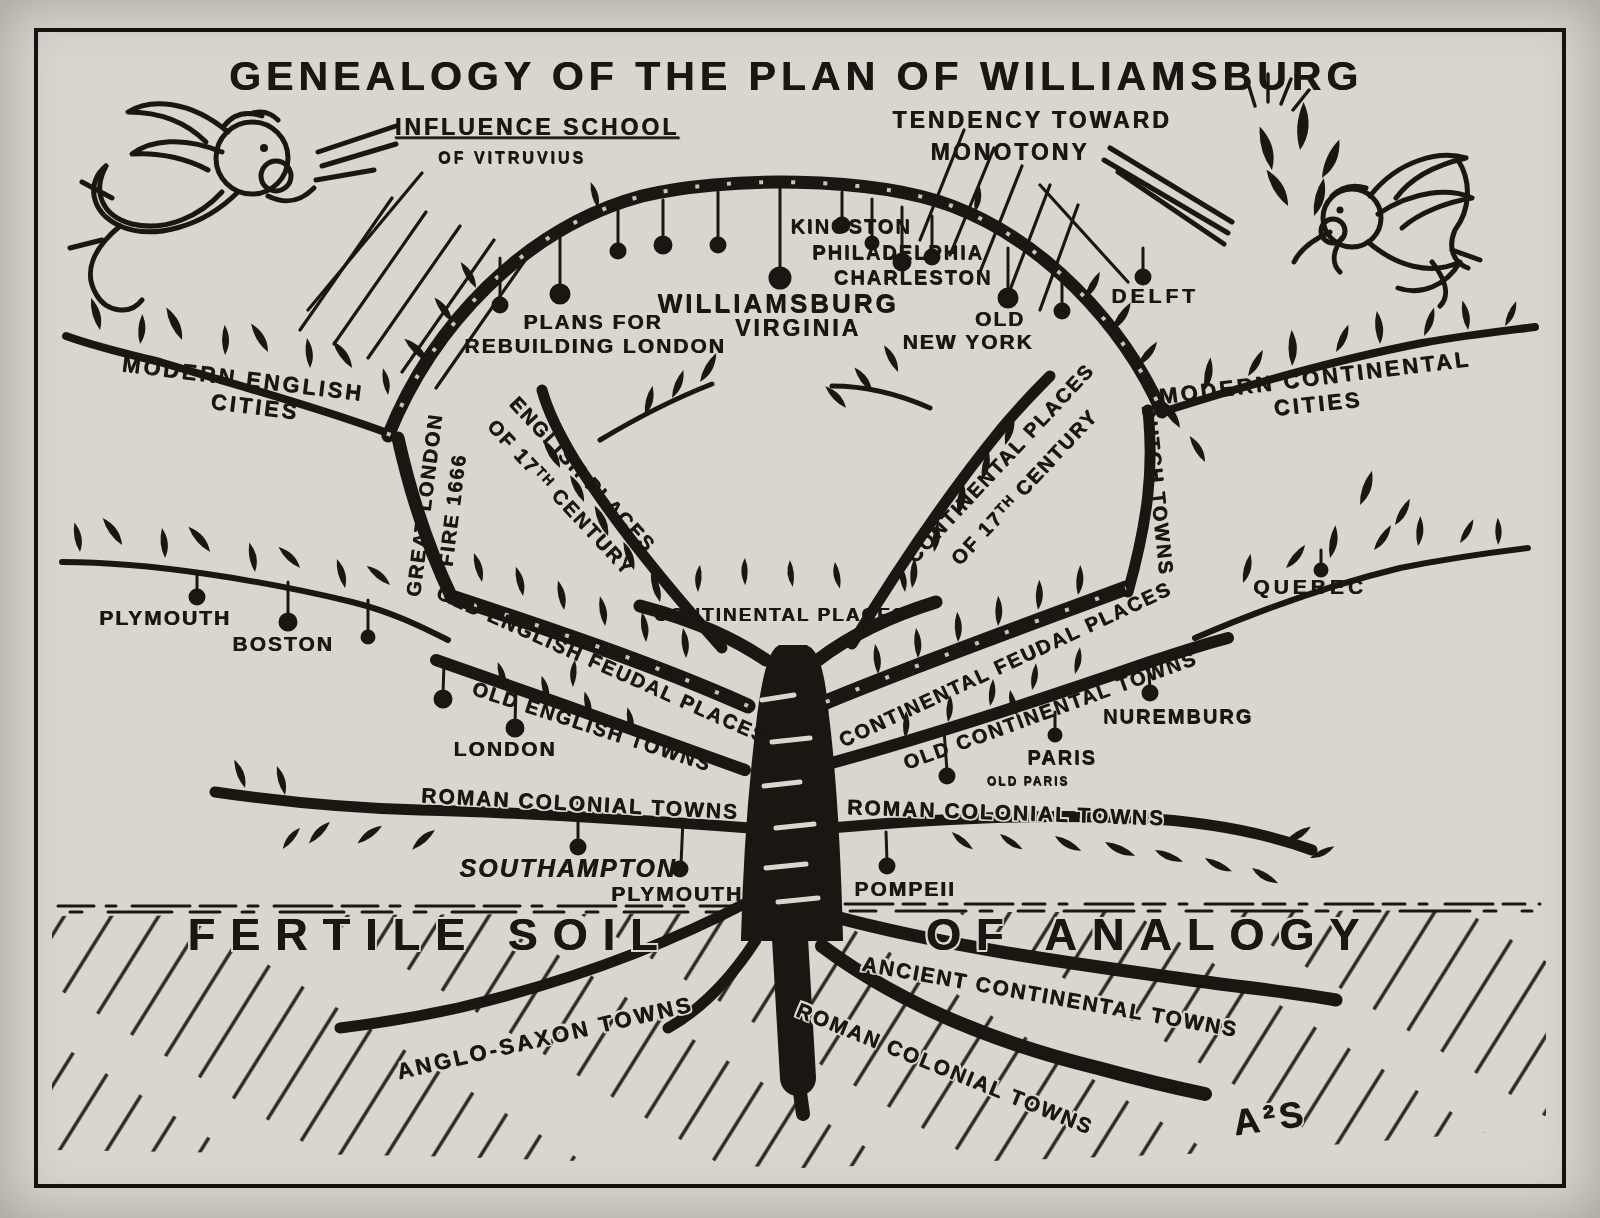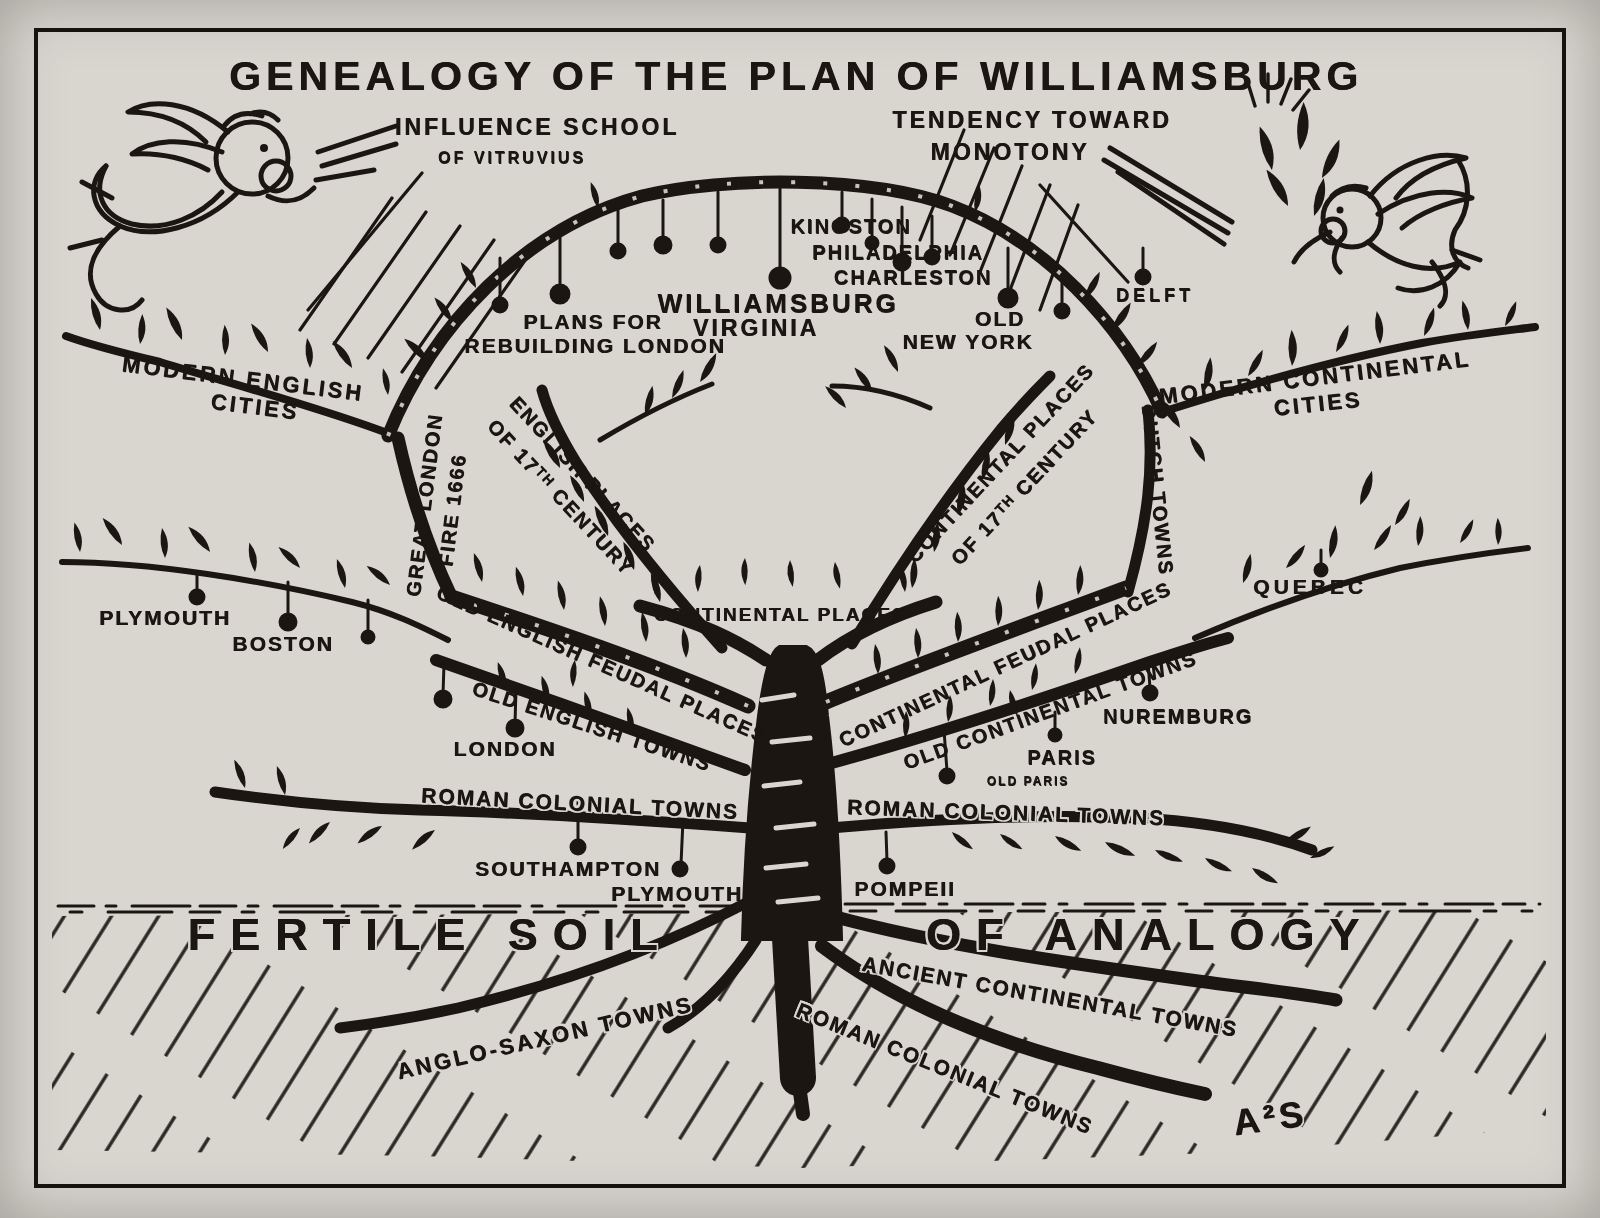--- a/index.html
+++ b/index.html
@@ -298,36 +298,36 @@
     <use href="#lf" transform="translate(745 558) rotate(95) scale(.9)"></use>
     <use href="#lf" transform="translate(790 560) rotate(90) scale(.9)"></use>
     <use href="#lf" transform="translate(835 562) rotate(85) scale(.9)"></use>
     <use href="#lf" transform="translate(655 595) rotate(-85) scale(.9)"></use>
     <use href="#lf" transform="translate(905 592) rotate(-95) scale(.9)"></use>
   </g>
 </svg>
 
 <div class="lbl" style="left:796px;top:76px;font-size:41px;letter-spacing:5px;">GENEALOGY OF THE PLAN OF WILLIAMSBURG</div>
 
-<div class="lbl" style="left:537px;top:127px;font-size:23px;letter-spacing:3px;">INFLUENCE SCHOOL</div>
+<div class="lbl" style="left:537px;top:127px;font-size:23px;letter-spacing:3px;text-decoration:underline;">INFLUENCE SCHOOL</div>
 <div class="lbl" style="left:512px;top:158px;font-size:16px;letter-spacing:3px;">OF VITRUVIUS</div>
 
 <div class="lbl" style="left:1032px;top:120px;font-size:23px;letter-spacing:3px;">TENDENCY TOWARD</div>
 <div class="lbl" style="left:1010px;top:152px;font-size:23px;letter-spacing:3px;">MONOTONY</div>
 
 <div class="lbl" style="left:851px;top:226px;font-size:20px;">KINGSTON</div>
 <div class="lbl" style="left:898px;top:252px;font-size:20px;">PHILADELPHIA</div>
 <div class="lbl" style="left:913px;top:277px;font-size:20px;">CHARLESTON</div>
 <div class="lbl" style="left:778px;top:303px;font-size:26px;letter-spacing:3px;">WILLIAMSBURG</div>
-<div class="lbl" style="left:756px;top:328px;font-size:23px;letter-spacing:3px;">VIRGINIA</div>
+<div class="lbl" style="left:798px;top:328px;font-size:23px;letter-spacing:3px;">VIRGINIA</div>
 <div class="lbl" style="left:593px;top:321px;font-size:21px;">PLANS FOR</div>
 <div class="lbl" style="left:595px;top:345px;font-size:21px;">REBUILDING LONDON</div>
 <div class="lbl" style="left:1000px;top:318px;font-size:21px;">OLD</div>
 <div class="lbl" style="left:968px;top:341px;font-size:21px;text-align:right;">NEW YORK</div>
-<div class="lbl" style="left:1155px;top:295px;font-size:18px;letter-spacing:4px;">DELFT</div>
+<div class="lbl" style="left:1155px;top:295px;font-size:21px;letter-spacing:4px;">DELFT</div>
 
 <div class="lbl" style="left:243px;top:379px;--r:7deg;font-size:22px;letter-spacing:3px;">MODERN ENGLISH</div>
 <div class="lbl" style="left:255px;top:407px;--r:7deg;font-size:22px;letter-spacing:3px;">CITIES</div>
 <div class="lbl" style="left:1315px;top:378px;--r:-7deg;font-size:22px;letter-spacing:3px;">MODERN CONTINENTAL</div>
 <div class="lbl" style="left:1318px;top:404px;--r:-6deg;font-size:22px;letter-spacing:3px;">CITIES</div>
 
 <div class="lbl" style="left:424px;top:505px;--r:-83deg;font-size:20px;">GREAT LONDON</div>
 <div class="lbl" style="left:452px;top:510px;--r:-83deg;font-size:20px;">FIRE 1666</div>
 
 <div class="lbl" style="left:583px;top:474px;--r:47deg;font-size:20px;">ENGLISH PLACES</div>
@@ -349,21 +349,21 @@
 
 <div class="lbl" style="left:592px;top:726px;--r:18deg;font-size:20px;">OLD ENGLISH TOWNS</div>
 <div class="lbl" style="left:505px;top:748px;font-size:21px;">LONDON</div>
 
 <div class="lbl" style="left:1050px;top:710px;--r:-20deg;font-size:20px;">OLD CONTINENTAL TOWNS</div>
 <div class="lbl" style="left:1178px;top:716px;font-size:20px;">NUREMBURG</div>
 <div class="lbl" style="left:1062px;top:757px;font-size:20px;">PARIS</div>
 <div class="lbl" style="left:1028px;top:781px;font-size:12px;">OLD PARIS</div>
 
 <div class="lbl halo" style="left:580px;top:803px;--r:3deg;font-size:21px;">ROMAN COLONIAL TOWNS</div>
-<div class="lbl" style="left:568px;top:868px;font-size:21px;">SOUTHAMPTON</div>
+<div class="lbl" style="left:568px;top:868px;font-size:25px;font-style:italic;">SOUTHAMPTON</div>
 <div class="lbl" style="left:677px;top:893px;font-size:21px;">PLYMOUTH</div>
 
 <div class="lbl halo" style="left:1006px;top:812px;--r:2deg;font-size:21px;">ROMAN COLONIAL TOWNS</div>
 <div class="lbl" style="left:905px;top:888px;font-size:21px;">POMPEII</div>
 
 <div class="lbl big halo" style="left:430px;top:934px;">FERTILE SOIL</div>
 <div class="lbl big halo" style="left:1150px;top:934px;">OF ANALOGY</div>
 
 <div class="lbl halo" style="left:545px;top:1038px;--r:-13deg;font-size:22px;letter-spacing:3px;">ANGLO-SAXON TOWNS</div>
 <div class="lbl halo" style="left:1050px;top:996px;--r:10deg;font-size:21px;">ANCIENT CONTINENTAL TOWNS</div>

